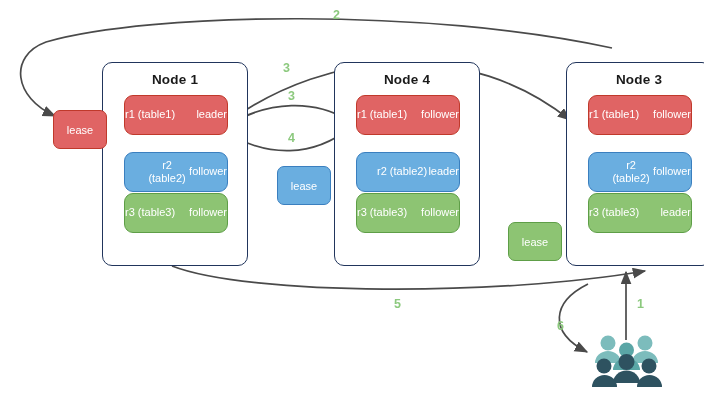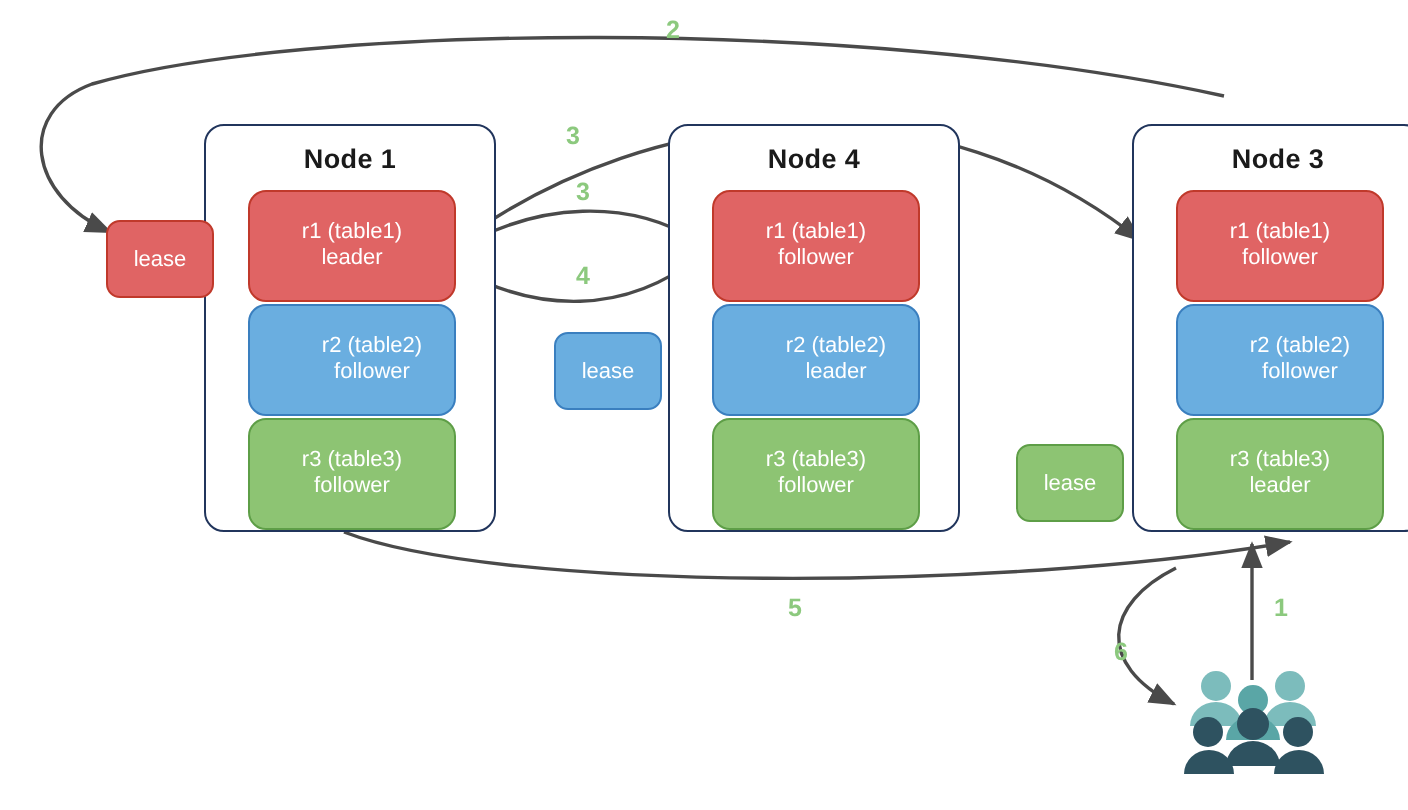--- a/index.html
+++ b/index.html
@@ -11,30 +11,30 @@
   .node{
     position:absolute;box-sizing:border-box;
     border:1.6px solid #21355c;border-radius:10px;background:#ffffff;
     z-index:2;
   }
   .node-title{
     position:absolute;left:0;right:0;top:9px;text-align:center;
     font-size:13.5px;font-weight:bold;color:#1a1a1a;letter-spacing:.2px;
   }
   .replica{
-    position:absolute;left:21px;width:104px;height:56px;
+    position:absolute;left:21px;width:104px;height:40px;
     box-sizing:border-box;border-radius:9px;
-    display:flex;flex-direction:column;align-items:center;justify-content:center;
+    display:flex;flex-direction:row;align-items:center;justify-content:space-between;
     color:#ffffff;font-size:11px;line-height:13.5px;text-align:center;
   }
   .replica span{display:block;}
   .r-red{background:#e06464;border:1.6px solid #c0392b;}
   .r-blue{background:#6aaee0;border:1.6px solid #3a7fbf;padding-left:20px;}
   .r-green{background:#8dc473;border:1.6px solid #5e9e47;}
-  .rep1{top:32px;} .rep2{top:89px;} .rep3{top:146px;}
+  .rep1{top:32px;} .rep2{top:89px;} .rep3{top:130px;}
   .lease{
     position:absolute;box-sizing:border-box;border-radius:7px;
     display:flex;align-items:center;justify-content:center;
     color:#ffffff;font-size:11px;height:39px;width:54px;z-index:3;
   }
   .l-red{background:#e06464;border:1.6px solid #c0392b;}
   .l-blue{background:#6aaee0;border:1.6px solid #3a7fbf;}
   .l-green{background:#8dc473;border:1.6px solid #5e9e47;}
   .steplabel{
     position:absolute;color:#8cc97e;font-size:12.5px;font-weight:bold;

